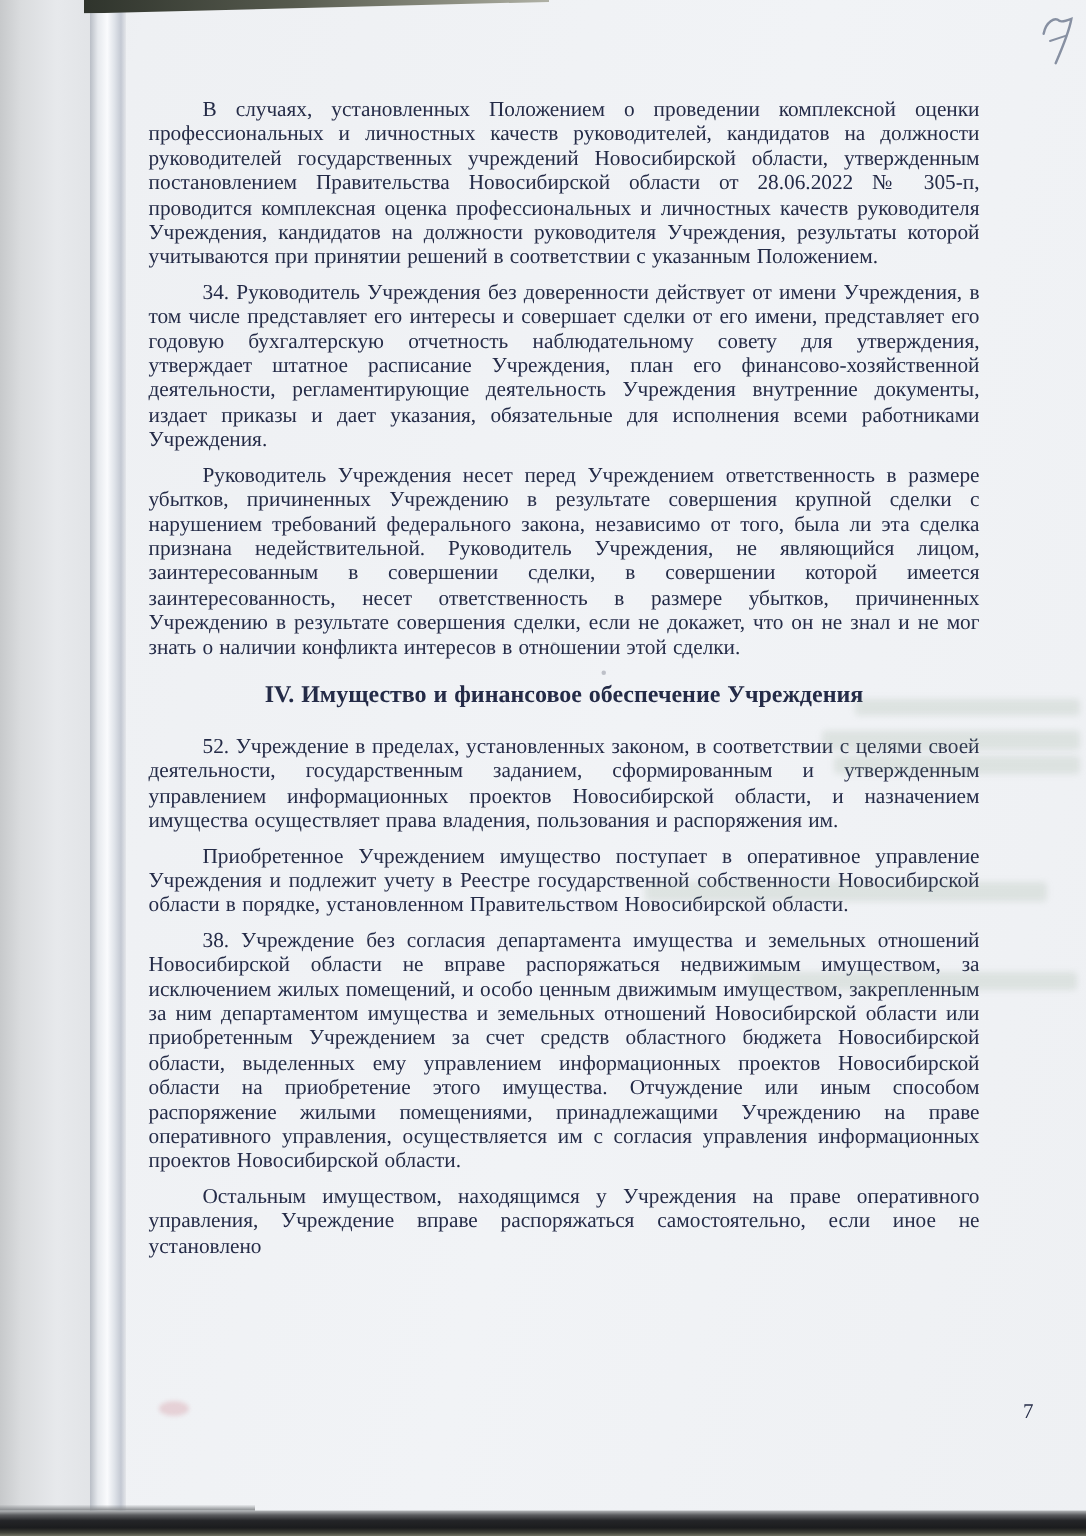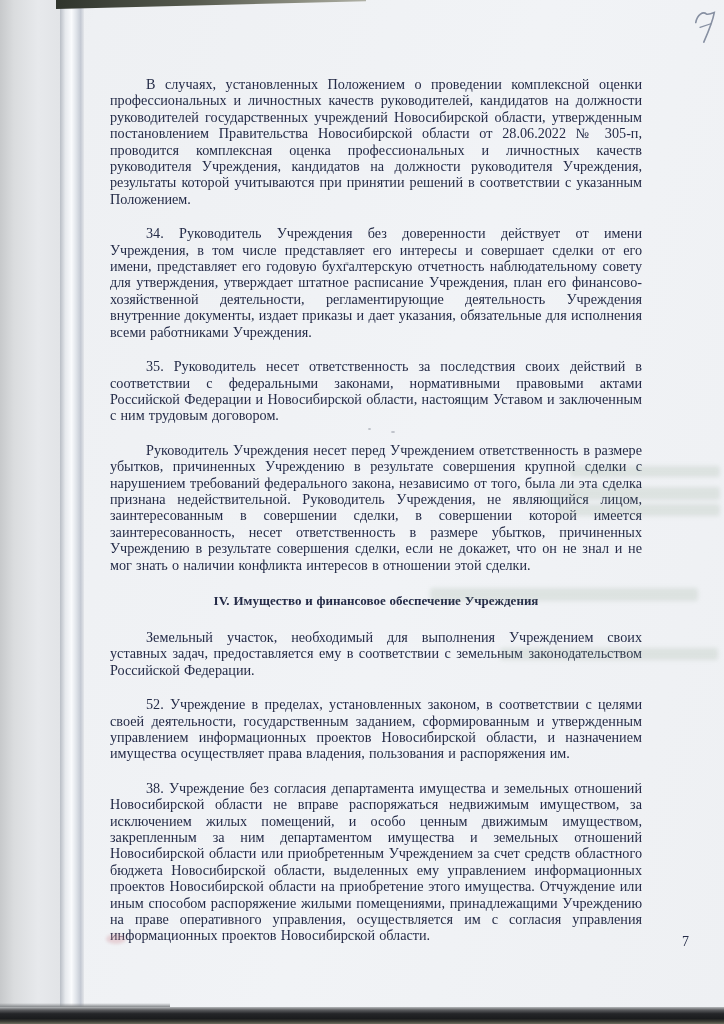--- a/index.html
+++ b/index.html
@@ -23,23 +23,23 @@
     background:linear-gradient(180deg,#b7babc 0%,#5a5b5e 18%,#242528 40%,#1b1c1e 68%,#3f4038 86%,#6e6f60 100%);}
   .bottom-bar::before{content:"";position:absolute;left:0;bottom:100%;width:170px;height:4px;
     background:linear-gradient(180deg,rgba(110,112,115,0) 0%,#85888b 100%);}
   
   .hand-num{position:absolute;left:692px;top:7px;width:28px;height:40px;transform:rotate(-3deg);}
   .hand-num svg{display:block;}
   
   .text-col{position:absolute;left:92px;top:58px;width:568px;
     color:var(--ink,#242b47);font-size:14.2px;line-height:16.4px;
     text-align:justify;text-align-last:left;word-spacing:0.6px;}
-  .text-col p{margin:18px;text-indent:36px;}
+  .text-col p{margin:7px;text-indent:36px;}
   .section-heading{margin:14px 0 16px 0;text-align-last:center;
-    font-weight:bold;font-size:13px;line-height:20px;text-indent:0;
+    font-weight:bold;font-size:16px;line-height:20px;text-indent:0;
     color:var(--ink,#242b47);}
   
   .footer-num{position:absolute;left:682px;top:934px;font-size:14px;color:var(--ink,#242b47);}
   
   .bleed{position:absolute;filter:blur(2px);background:rgba(124,148,122,0.16);border-radius:3px;}
   .b1{left:570px;top:466px;width:150px;height:11px;}
   .b2{left:548px;top:487px;width:172px;height:13px;}
   .b3{left:556px;top:504px;width:164px;height:12px;}
   .b4{left:430px;top:588px;width:268px;height:13px;}
   .b5{left:500px;top:648px;width:218px;height:12px;}
@@ -63,26 +63,26 @@
   <div class="hand-num" aria-label="7">
     <svg width="28" height="40" viewBox="0 0 28 40">
       <path d="M4 15 C6 7 12 4 15 7 C17 8 20 7 23 6 C21 15 16 25 11 35" fill="none" stroke="#8790a2" stroke-width="1.6" stroke-linecap="round"></path>
       <path d="M8 20 L19 17" fill="none" stroke="#8790a2" stroke-width="1.3" stroke-linecap="round"></path>
     </svg>
   </div>
 
   <main class="text-col">
     <p>В случаях, установленных Положением о проведении комплексной оценки профессиональных и личностных качеств руководителей, кандидатов на должности руководителей государственных учреждений Новосибирской области, утвержденным постановлением Правительства Новосибирской области от 28.06.2022 № 305-п, проводится комплексная оценка профессиональных и личностных качеств руководителя Учреждения, кандидатов на должности руководителя Учреждения, результаты которой учитываются при принятии решений в соответствии с указанным Положением.</p>
     <p>34. Руководитель Учреждения без доверенности действует от имени Учреждения, в том числе представляет его интересы и совершает сделки от его имени, представляет его годовую бухгалтерскую отчетность наблюдательному совету для утверждения, утверждает штатное расписание Учреждения, план его финансово-хозяйственной деятельности, регламентирующие деятельность Учреждения внутренние документы, издает приказы и дает указания, обязательные для исполнения всеми работниками Учреждения.</p>
-    <p>35. Руководитель несет ответственность за последствия своих действий в соответствии с федеральными законами, нормативными правовыми актами Российской Федерации и Новосибирской области, настоящим Уставом и заключенным с ним трудовым договором.</p>
     <p>Руководитель Учреждения несет перед Учреждением ответственность в размере убытков, причиненных Учреждению в результате совершения крупной сделки с нарушением требований федерального закона, независимо от того, была ли эта сделка признана недействительной. Руководитель Учреждения, не являющийся лицом, заинтересованным в совершении сделки, в совершении которой имеется заинтересованность, несет ответственность в размере убытков, причиненных Учреждению в результате совершения сделки, если не докажет, что он не знал и не мог знать о наличии конфликта интересов в отношении этой сделки.</p>
     <h2 class="section-heading">IV. Имущество и финансовое обеспечение Учреждения</h2>
-    <p>Земельный участок, необходимый для выполнения Учреждением своих уставных задач, предоставляется ему в соответствии с земельным законодательством Российской Федерации.</p>
     <p>52. Учреждение в пределах, установленных законом, в соответствии с целями своей деятельности, государственным заданием, сформированным и утвержденным управлением информационных проектов Новосибирской области, и назначением имущества осуществляет права владения, пользования и распоряжения им.</p>
+    <p>Приобретенное Учреждением имущество поступает в оперативное управление Учреждения и подлежит учету в Реестре государственной собственности Новосибирской области в порядке, установленном Правительством Новосибирской области.</p>
     <p>38. Учреждение без согласия департамента имущества и земельных отношений Новосибирской области не вправе распоряжаться недвижимым имуществом, за исключением жилых помещений, и особо ценным движимым имуществом, закрепленным за ним департаментом имущества и земельных отношений Новосибирской области или приобретенным Учреждением за счет средств областного бюджета Новосибирской области, выделенных ему управлением информационных проектов Новосибирской области на приобретение этого имущества. Отчуждение или иным способом распоряжение жилыми помещениями, принадлежащими Учреждению на праве оперативного управления, осуществляется им с согласия управления информационных проектов Новосибирской области.</p>
+    <p>Остальным имуществом, находящимся у Учреждения на праве оперативного управления, Учреждение вправе распоряжаться самостоятельно, если иное не установлено</p>
   </main>
 
   <div class="footer-num">7</div>
 
   <div class="bleed b1"></div>
   <div class="bleed b2"></div>
   <div class="bleed b3"></div>
   <div class="bleed b4"></div>
   <div class="bleed b5"></div>
   <div class="speck s1"></div>

